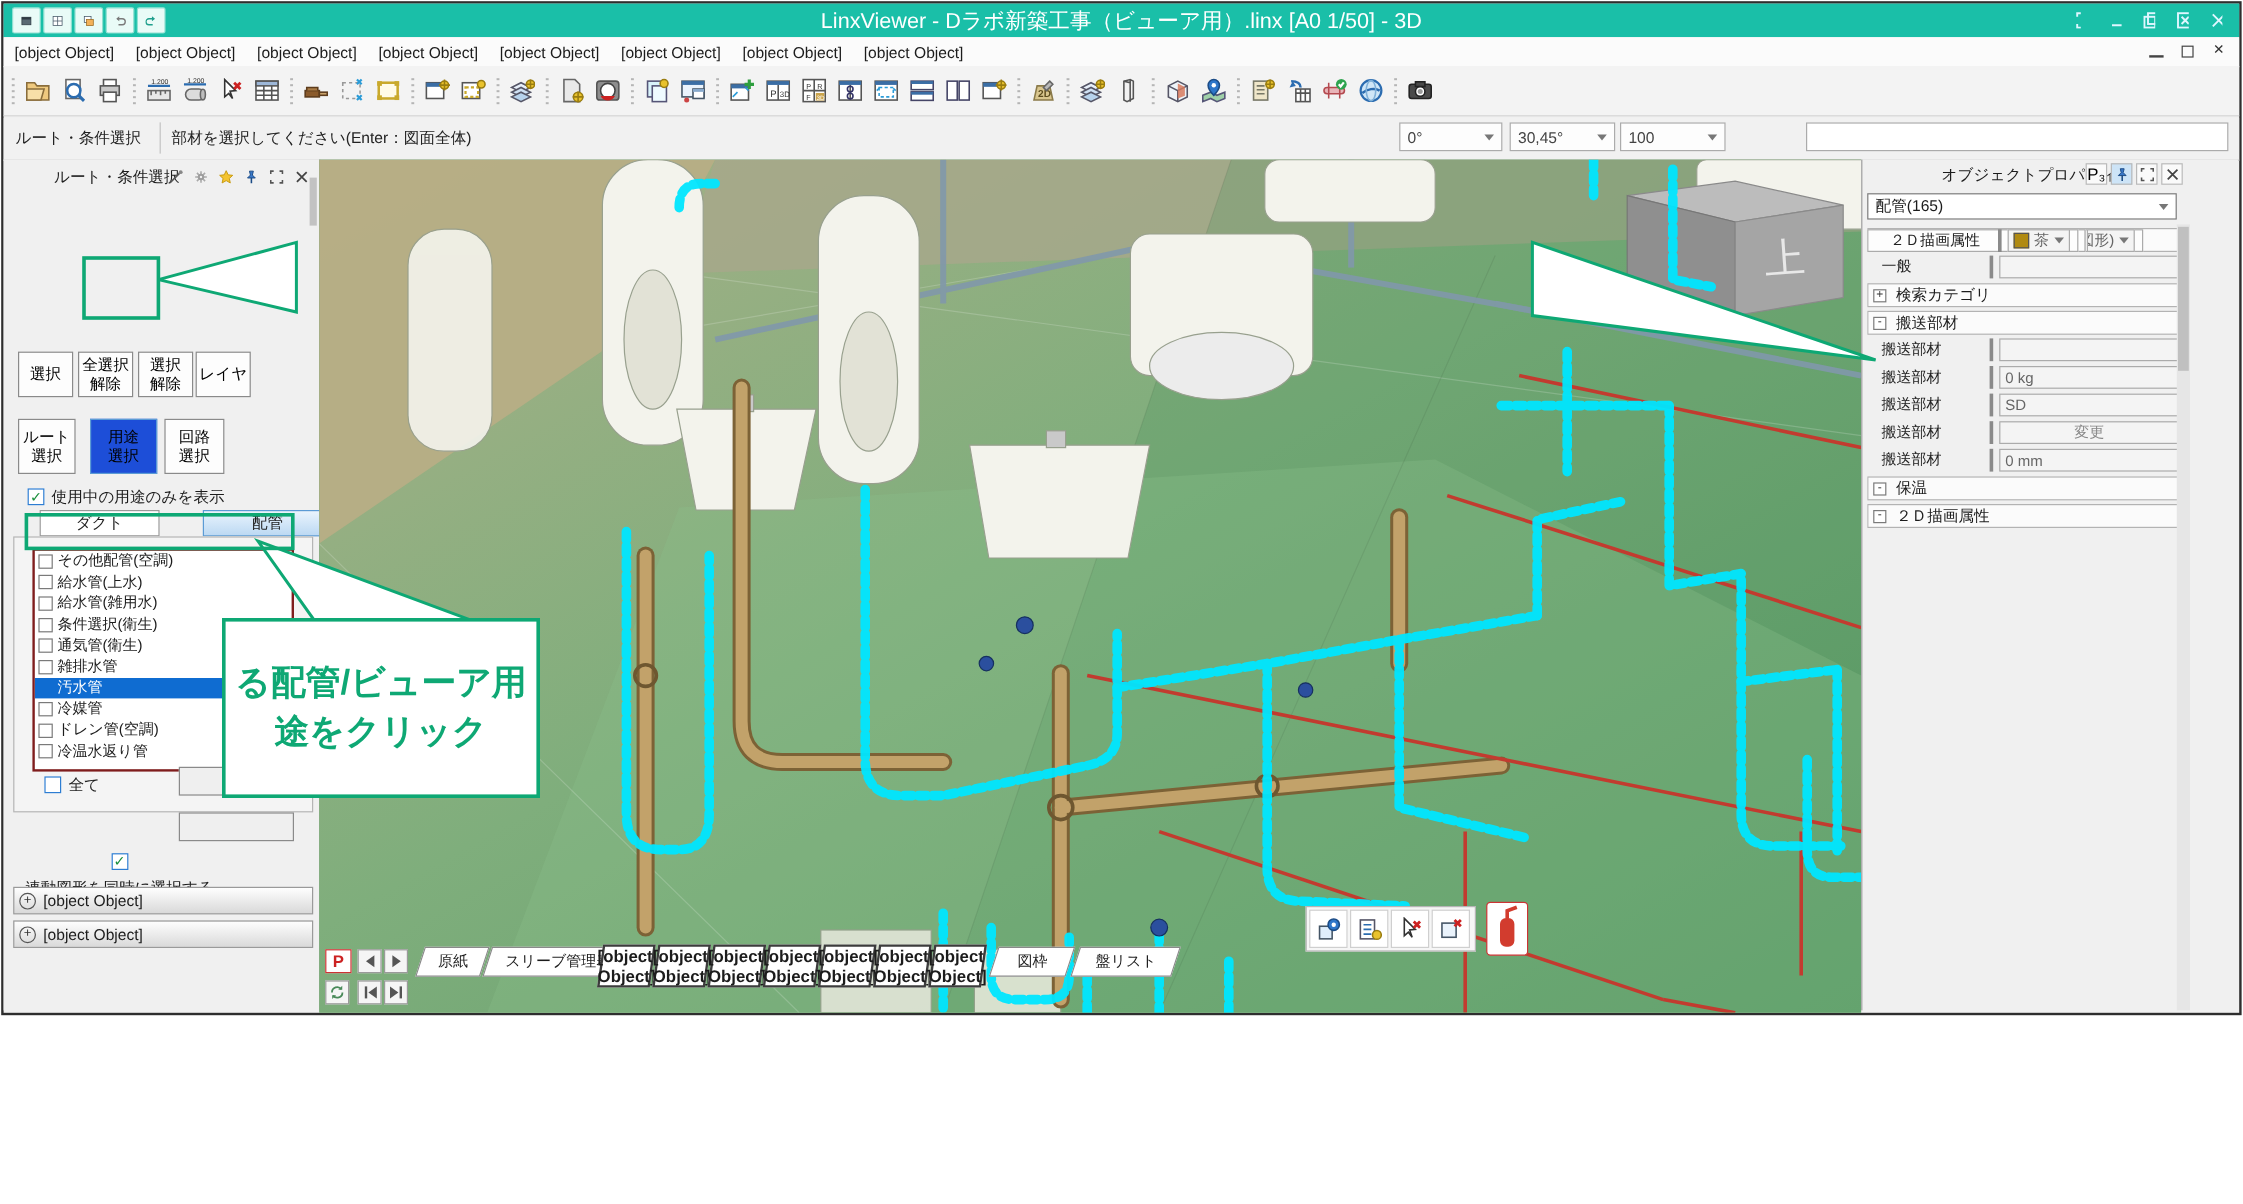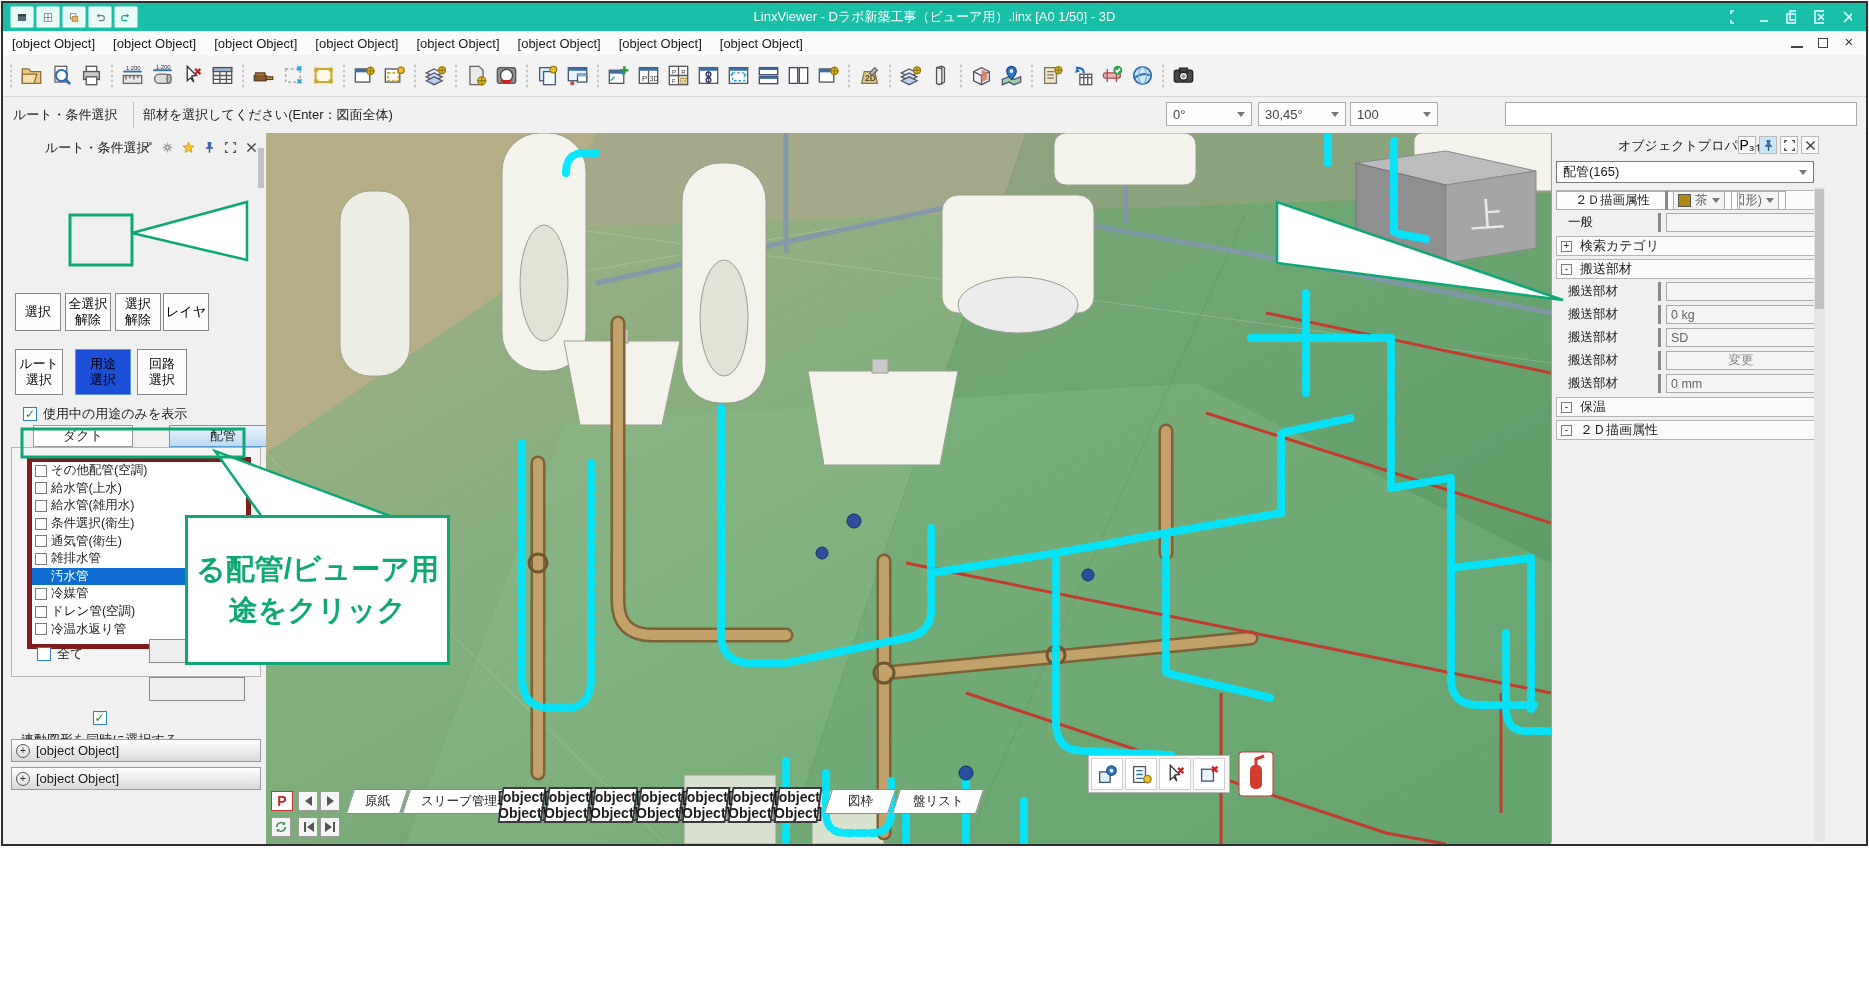--- a/index.html
+++ b/index.html
@@ -1,21 +1,21 @@
 <!DOCTYPE html>
 <html style="--title-teal: #1abfa8; --accent-green: #0ea874; --highlight-cyan: #00e6ff; --selection-blue: #0f6cd1; --swatch-brown: #b08a10;"><head>
 <meta charset="utf-8">
 <style>
   html,body{margin:0;padding:0;background:#fff;}
   #app{position:relative;width:1869px;height:1003px;background:#fff;overflow:hidden;
        font-family:"Liberation Sans","DejaVu Sans",sans-serif;font-size:13px;color:#1c1c1c;}
   
   #win{position:absolute;left:1px;top:1px;width:1863px;height:841px;border:2px solid #2e2e2e;background:#f0f0f0;}
   #titlebar{position:absolute;left:0;top:0;width:100%;height:28px;background:var(--title-teal,#1abfa8);display:flex;align-items:center;}
-  #title-text{position:absolute;left:0;right:0;text-align:center;color:#fff;font-size:13px;}
+  #title-text{position:absolute;left:0;right:0;text-align:center;color:#fff;font-size:18px;}
   .qbtn{width:24px;height:22px;margin:0 1px;border:1px solid #8fe0d2;background:#e9fbf7;display:inline-flex;align-items:center;justify-content:center;border-radius:2px;}
   .qbtn svg{width:15px;height:15px;}
   #qbar{display:flex;margin-left:6px;z-index:2;}
   #wcontrols{position:absolute;right:8px;top:3px;display:flex;gap:6px;z-index:2;}
   .wc{width:22px;height:22px;display:flex;align-items:center;justify-content:center;}
   .wc svg{width:14px;height:14px;stroke:#dff6ff;stroke-width:1.6;fill:none;}
   
   #menubar{position:absolute;left:0;top:28px;width:100%;height:24px;background:#fbfbfb;border-bottom:1px solid #d9d9d9;display:flex;align-items:center;}
   .menu-item{padding:3px 9px;font-size:13px;}
   #mdi-controls{position:absolute;right:10px;top:31px;display:flex;gap:12px;align-items:center;height:18px;}
@@ -46,21 +46,21 @@
   .mini-btn{width:18px;height:18px;display:inline-flex;align-items:center;justify-content:center;border:1px solid transparent;background:transparent;padding:0;}
   .mini-btn svg{width:13px;height:13px;}
   .lbtn{position:absolute;border:1px solid #8a8a8a;background:#fdfdfd;display:flex;flex-direction:column;align-items:center;justify-content:center;font-size:13px;line-height:16px;padding:0;}
   .lbtn.hl{background:#1d4ed8;border-color:#5b9bd5;}
   .cb{width:14px;height:14px;border:1px solid #2d7dd2;background:#fff;display:inline-flex;align-items:center;justify-content:center;font-size:12px;color:#1a8f3c;box-sizing:border-box;flex:none;}
   .cb.on::after{content:"✓";font-weight:bold;}
   .cbrow{position:absolute;display:flex;align-items:center;gap:6px;font-size:13px;}
   .ltab{position:absolute;top:0;height:22px;border:1px solid #9a9a9a;background:#fff;display:flex;align-items:center;justify-content:center;font-size:13px;box-sizing:border-box;}
   .ltab.active{background:linear-gradient(#eaf4fd,#bcd9f3);border-color:#5b9bd5;margin-left:36px;}
   #lp-frame{position:absolute;left:8px;top:314px;width:248px;height:228px;border:1px solid #b5b5b5;background:#f4f4f4;}
-  #lp-list{position:absolute;left:24px;top:324px;width:214px;height:182px;background:#fff;border:5px solid #7f1d1d;overflow:hidden;}
+  #lp-list{position:absolute;left:24px;top:324px;width:214px;height:182px;background:#fff;border:2px solid #7f1d1d;overflow:hidden;}
   .li{height:17.6px;display:flex;align-items:center;gap:4px;padding-left:3px;font-size:12.5px;}
   .li .cb{width:12px;height:12px;border-color:#7a7a7a;color:#333;font-size:10px;}
   .li.sel{background:#0f6cd1;color:#fff;}
   .li.sel .cb{border-color:transparent;background:transparent;color:#fff;}
   #lp-scroll{position:absolute;right:1px;top:1px;width:8px;height:180px;background:#f0f0f0;}
   #lp-scroll .thumb{position:absolute;left:1px;top:14px;width:6px;height:40px;background:#c2c2c2;}
   .ghost-btn{position:absolute;width:96px;height:24px;border:1px solid #8a8a8a;background:#efefef;}
   .exp-bar{position:absolute;left:8px;width:250px;height:23px;border:1px solid #9a9a9a;background:linear-gradient(#fefefe,#d9d9d9);display:flex;align-items:center;gap:6px;padding-left:4px;box-sizing:border-box;font-size:13px;}
   .exp-ic{width:14px;height:14px;border:1.4px solid #555;border-radius:50%;display:inline-flex;align-items:center;justify-content:center;font-size:11px;line-height:1;color:#333;box-sizing:border-box;}
   

